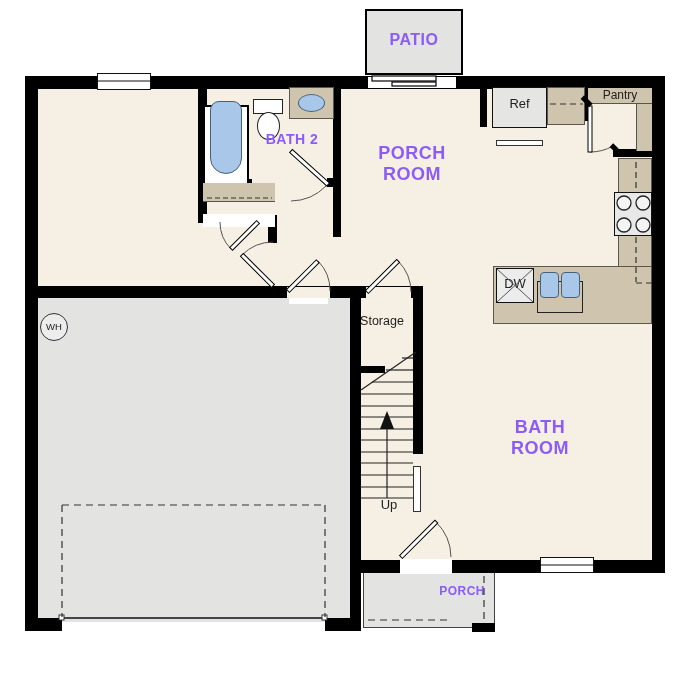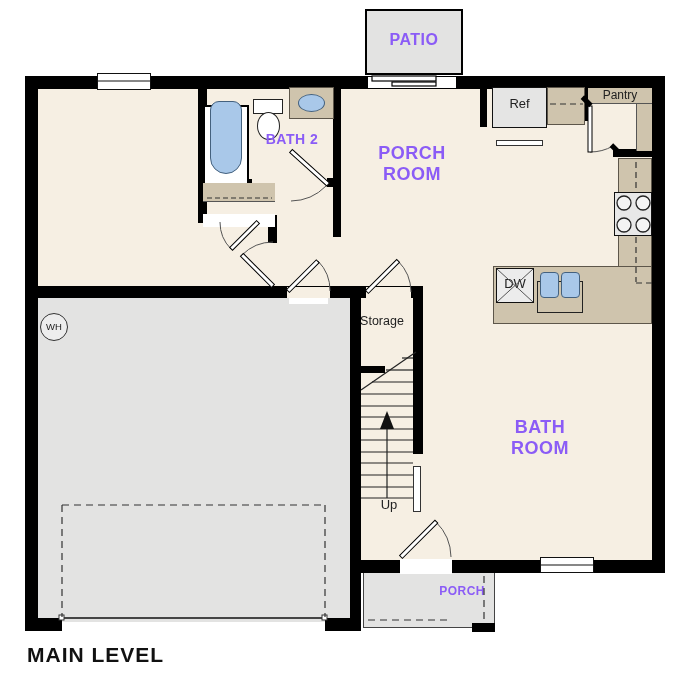--- a/index.html
+++ b/index.html
@@ -100,21 +100,20 @@
     <span>BATH</span><br>
     <span>ROOM</span>
   </div>
   <div class="lbl" style="left:365px;top:31px;width:98px;font-size:16px;">PATIO</div>
   <div class="lbl" style="left:363px;top:585px;width:122px;font-size:12px;text-align:right;">PORCH</div>
   <div class="lbl sm" style="left:350px;top:314px;width:64px;font-size:12.5px;color:#222;">Storage</div>
   <div class="lbl sm" style="left:373px;top:498px;width:32px;font-size:13px;color:#222;">Up</div>
   <div class="lbl sm" style="left:588px;top:89px;width:64px;font-size:12px;color:#222;border-radius:6px;">Pantry</div>
   <div class="lbl sm" style="left:492px;top:97px;width:55px;font-size:13px;color:#222;">Ref</div>
   <div class="lbl sm" style="left:496px;top:277px;width:38px;font-size:13px;color:#222;">DW</div>
-  <div class="lbl" style="left:27px;top:643px;width:220px;text-align:left;font-size:21px;letter-spacing:1px;color:#111;">MAIN LEVEL</div>
 
   <svg class="overlay" width="687" height="687" viewBox="0 0 687 687">
 
     <line x1="98" y1="81" x2="150" y2="81" stroke="#111" stroke-width="1.2"></line>
     <line x1="541" y1="565" x2="593" y2="565" stroke="#111" stroke-width="1.2"></line>
 
     <g>
       <rect x="372" y="76" width="64" height="5" fill="#fff" stroke="#000" stroke-width="1.2"></rect>
       <rect x="392" y="82" width="44" height="4" fill="#fff" stroke="#000" stroke-width="1.2"></rect>
     </g>

